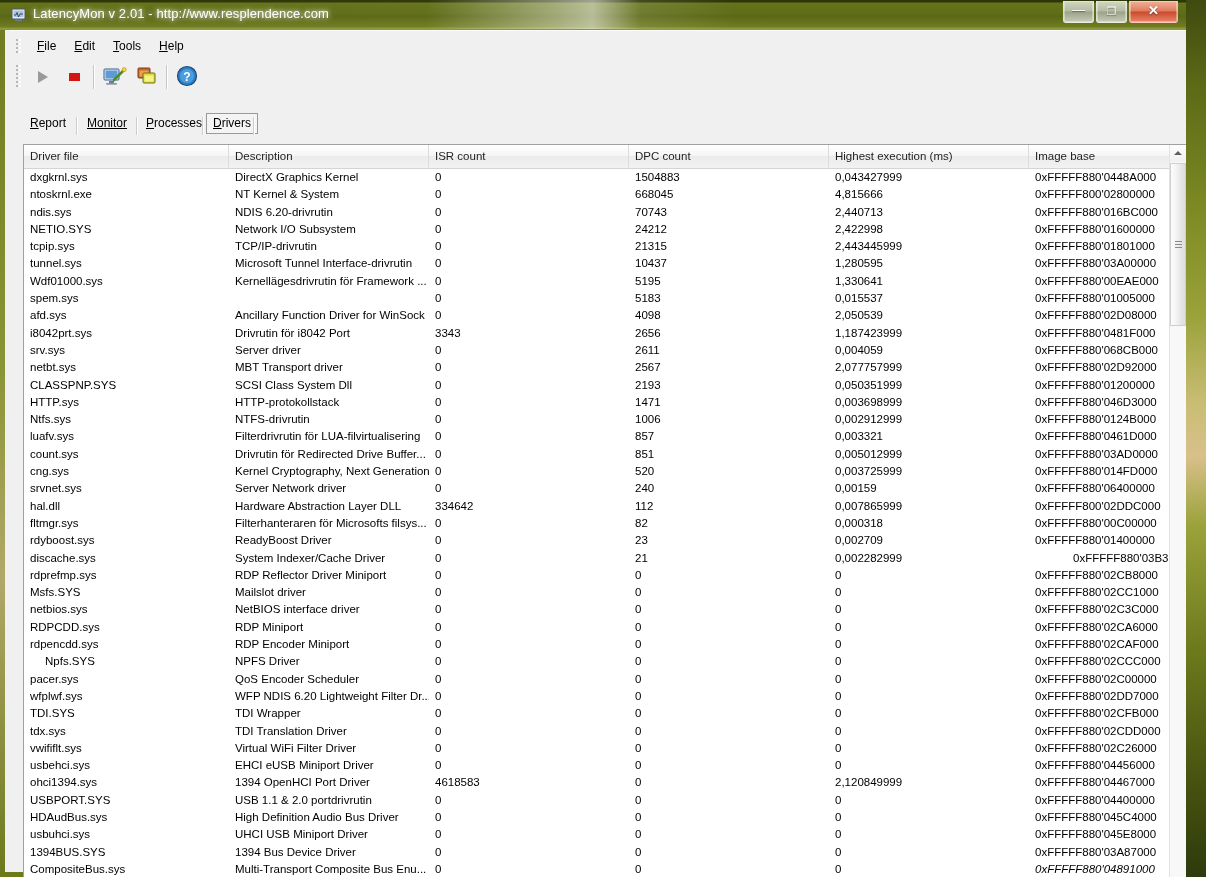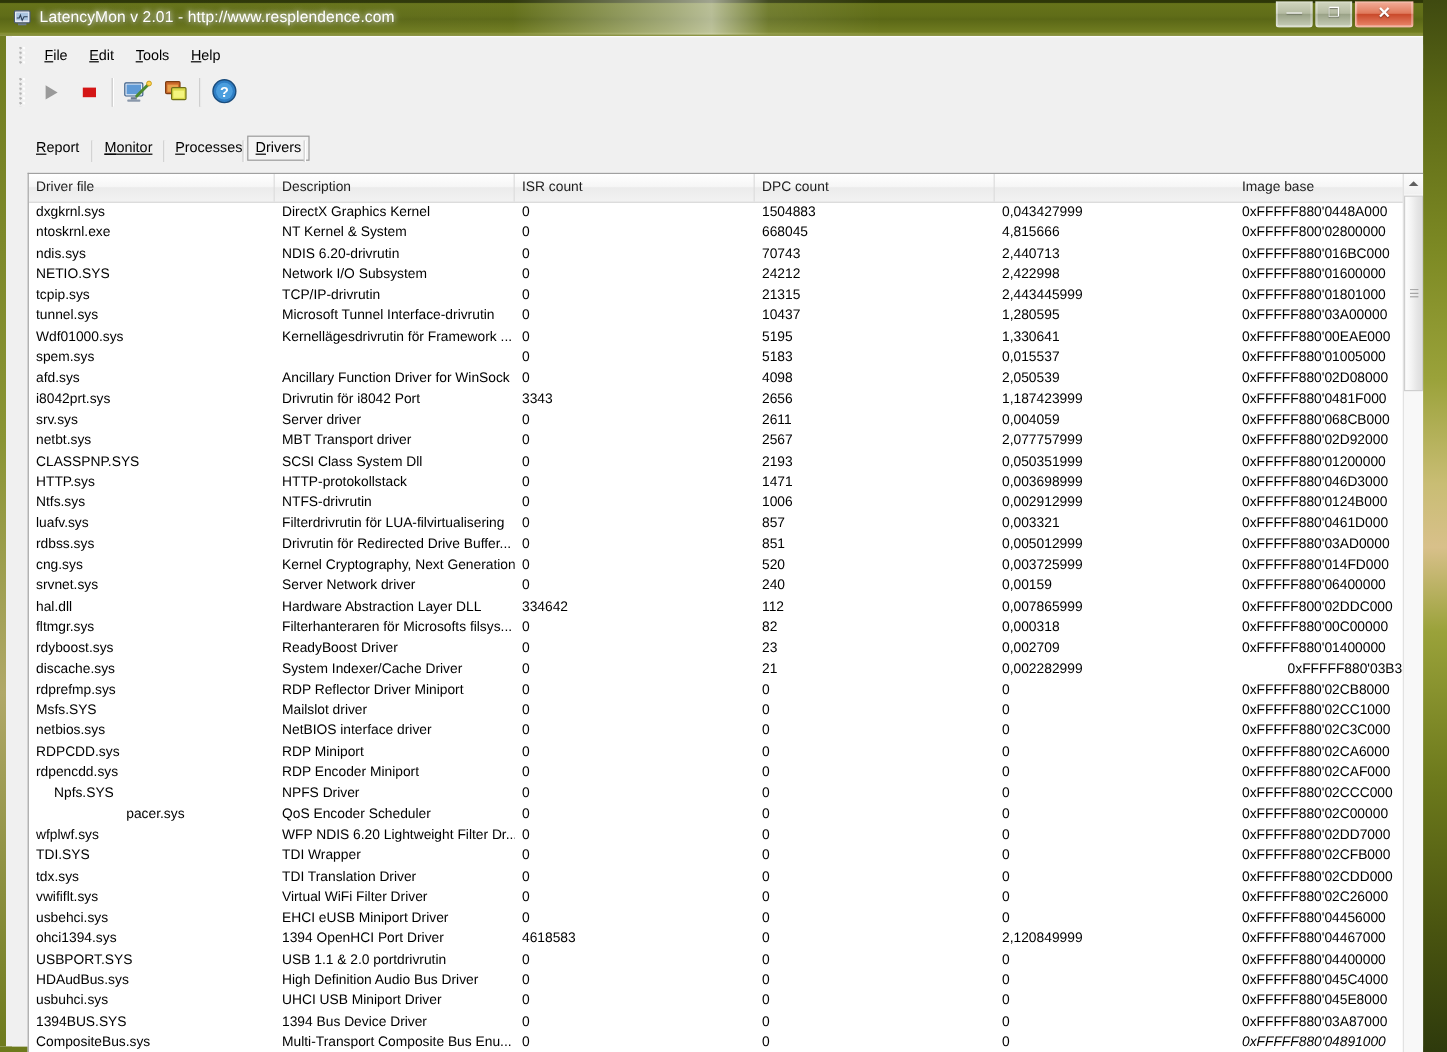--- a/index.html
+++ b/index.html
@@ -455,20 +455,21 @@
         <div class="tabsep" style="left:243px;"></div>
       </div>
 
       <div class="listview">
 
         <div class="lv-header" id="lv-header">
             <div class="hcell" style="left: 205px; width: 200px;">Description</div>
             <div class="hcell" style="left: 0px; width: 205px;">Driver file</div>
             <div class="hcell" style="left: 405px; width: 200px;">ISR count</div>
             <div class="hcell" style="left: 605px; width: 200px;">DPC count</div>
+            <div class="hcell" style="left: 805px; width: 200px;">Highest execution (ms)</div>
             <div class="hcell" style="left: 1005px; width: 141px;">Image base</div>
           </div>
 
         <div class="lv-rows" id="lv-rows">
             <div class="row">
               <div class="cell" style="left: 0px; width: 205px;">dxgkrnl.sys</div>
               <div class="cell" style="left: 205px; width: 200px;">DirectX Graphics Kernel</div>
               <div class="cell" style="left: 405px; width: 200px;">0</div>
               <div class="cell" style="left: 605px; width: 200px;">1504883</div>
               <div class="cell" style="left: 805px; width: 200px;">0,043427999</div>
@@ -588,21 +589,21 @@
             </div>
             <div class="row">
               <div class="cell" style="left: 0px; width: 205px;">luafv.sys</div>
               <div class="cell" style="left: 205px; width: 200px;">Filterdrivrutin för LUA-filvirtualisering</div>
               <div class="cell" style="left: 405px; width: 200px;">0</div>
               <div class="cell" style="left: 605px; width: 200px;">857</div>
               <div class="cell" style="left: 805px; width: 200px;">0,003321</div>
               <div class="cell" style="left: 1005px; width: 141px;">0xFFFFF880'0461D000</div>
             </div>
             <div class="row">
-              <div class="cell" style="left: 0px; width: 205px;">rdbss.sys</div>
+              <div class="cell" style="left: 0px; width: 205px;">count.sys</div>
               <div class="cell" style="left: 205px; width: 200px;">Drivrutin för Redirected Drive Buffer...</div>
               <div class="cell" style="left: 405px; width: 200px;">0</div>
               <div class="cell" style="left: 605px; width: 200px;">851</div>
               <div class="cell" style="left: 805px; width: 200px;">0,005012999</div>
               <div class="cell" style="left: 1005px; width: 141px;">0xFFFFF880'03AD0000</div>
             </div>
             <div class="row">
               <div class="cell" style="left: 0px; width: 205px;">cng.sys</div>
               <div class="cell" style="left: 205px; width: 200px;">Kernel Cryptography, Next Generation</div>
               <div class="cell" style="left: 405px; width: 200px;">0</div>
@@ -692,21 +693,21 @@
             </div>
             <div class="row">
               <div class="cell" style="left: 0px; width: 205px; padding-left: 21px;">Npfs.SYS</div>
               <div class="cell" style="left: 205px; width: 200px;">NPFS Driver</div>
               <div class="cell" style="left: 405px; width: 200px;">0</div>
               <div class="cell" style="left: 605px; width: 200px;">0</div>
               <div class="cell" style="left: 805px; width: 200px;">0</div>
               <div class="cell" style="left: 1005px; width: 141px;">0xFFFFF880'02CCC000</div>
             </div>
             <div class="row">
-              <div class="cell" style="left: 0px; width: 205px; text-align: center;">pacer.sys</div>
+              <div class="cell" style="left: 0px; width: 205px;">pacer.sys</div>
               <div class="cell" style="left: 205px; width: 200px;">QoS Encoder Scheduler</div>
               <div class="cell" style="left: 405px; width: 200px;">0</div>
               <div class="cell" style="left: 605px; width: 200px;">0</div>
               <div class="cell" style="left: 805px; width: 200px;">0</div>
               <div class="cell" style="left: 1005px; width: 141px;">0xFFFFF880'02C00000</div>
             </div>
             <div class="row">
               <div class="cell" style="left: 0px; width: 205px;">wfplwf.sys</div>
               <div class="cell" style="left: 205px; width: 200px;">WFP NDIS 6.20 Lightweight Filter Dr...</div>
               <div class="cell" style="left: 405px; width: 200px;">0</div>

